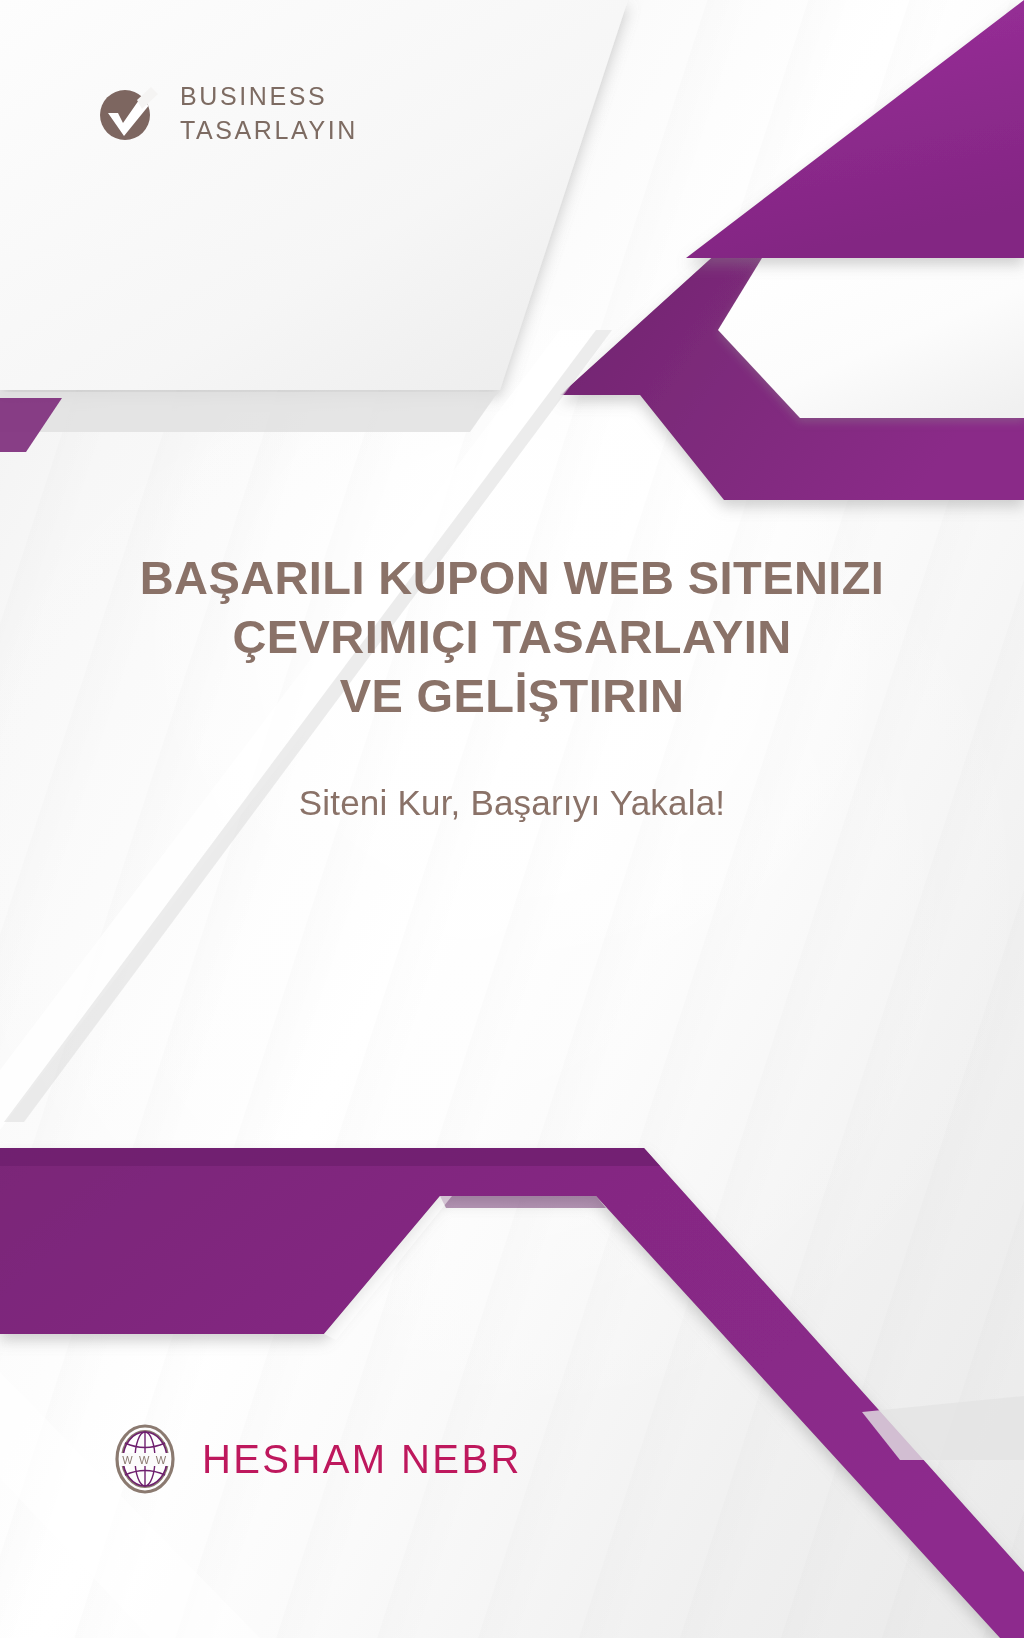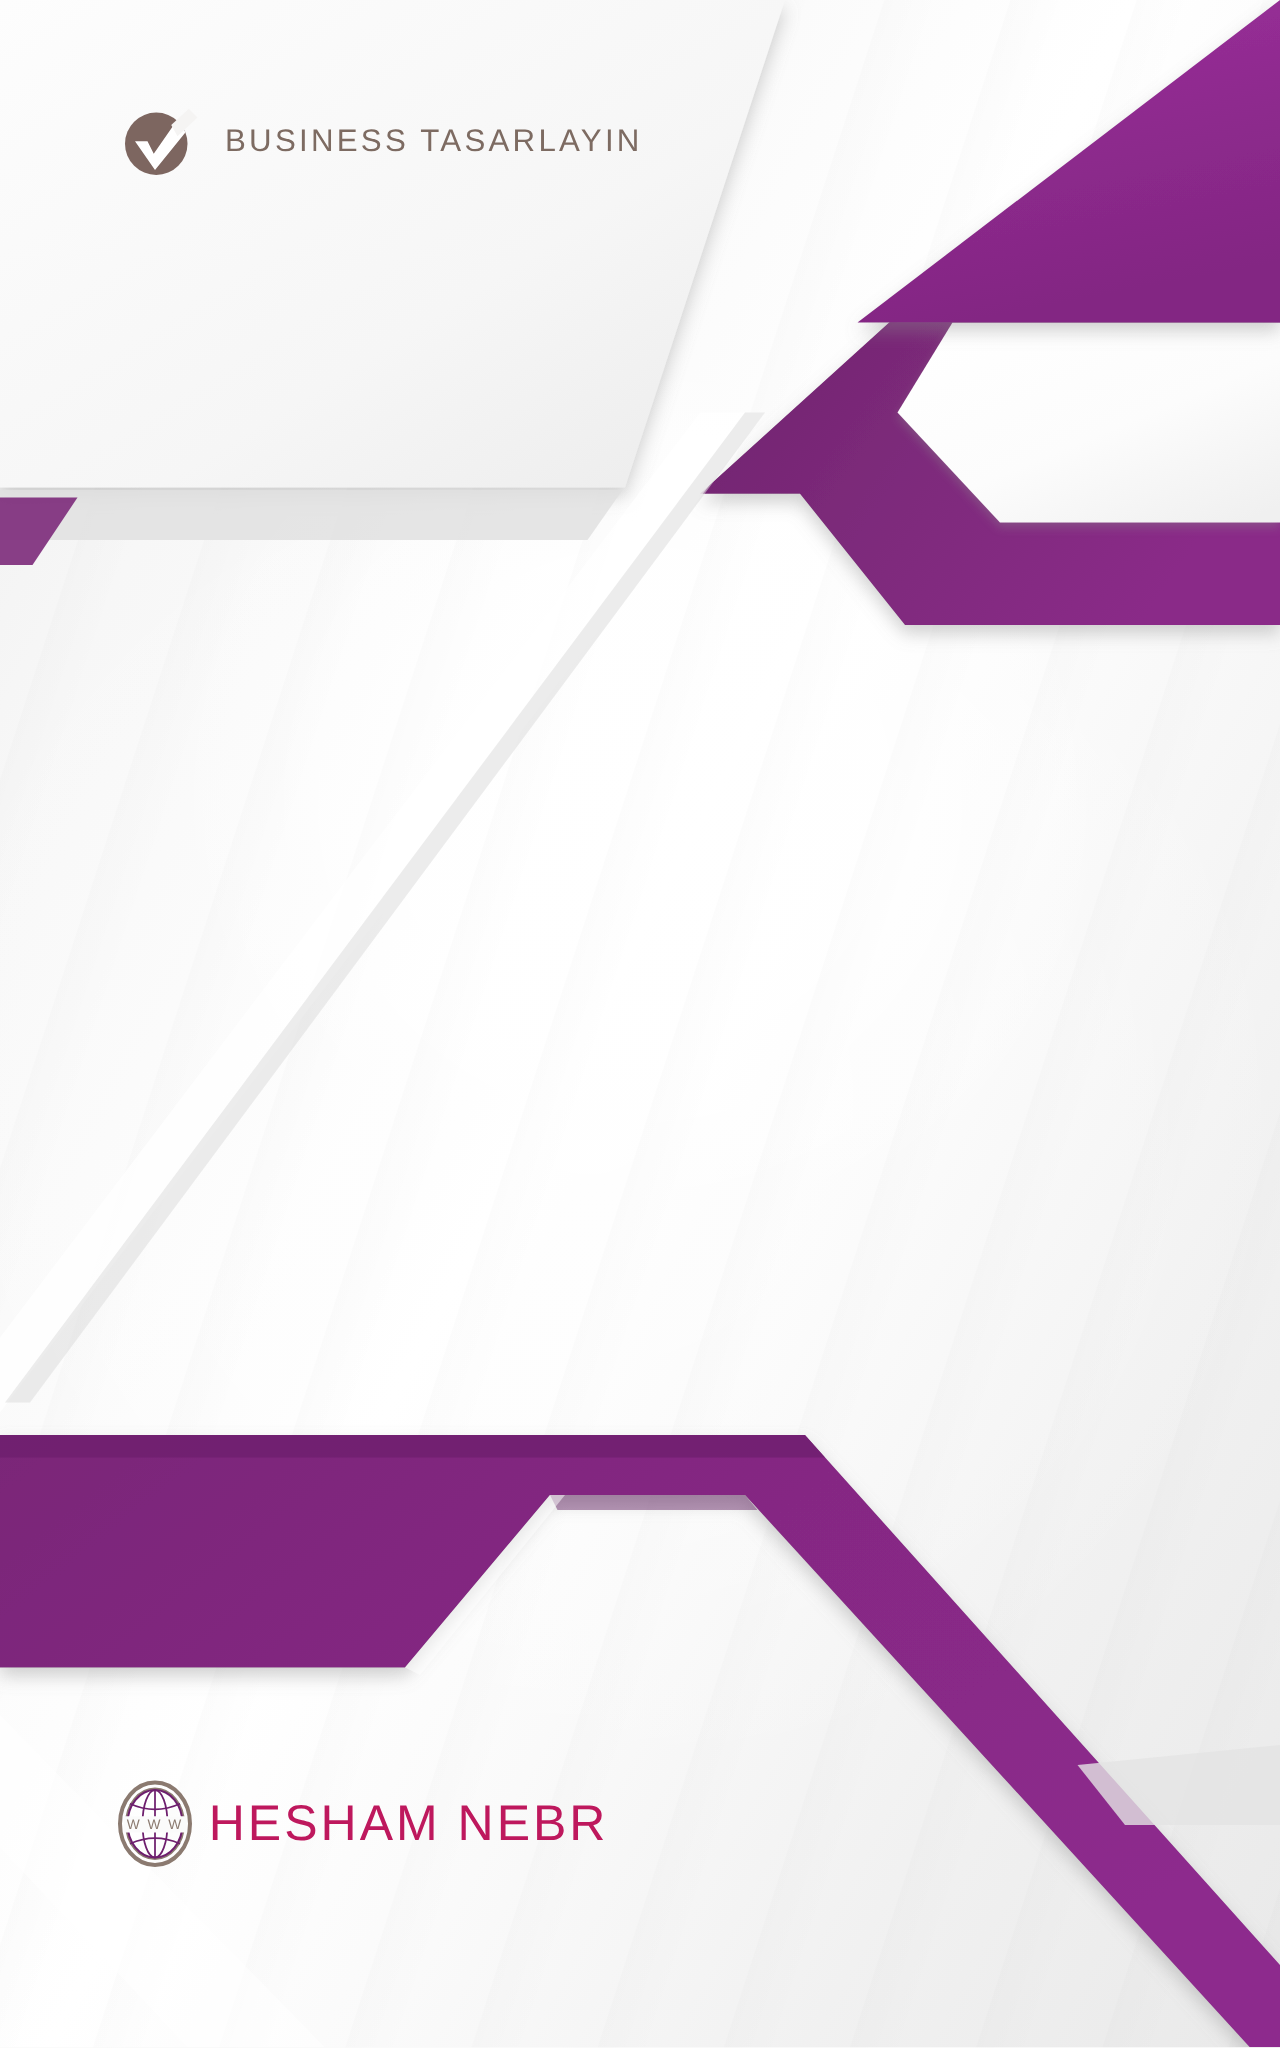--- a/index.html
+++ b/index.html
@@ -83,20 +83,21 @@
     gap: 22px;
   }
   .brand-mark {
     position: relative;
     width: 62px;
     height: 62px;
     flex: 0 0 auto;
   }
   .brand-text {
     display: flex;
+    flex-direction: column;
     gap: 9px;
   }
   .brand-line {
     font-size: 25px;
     letter-spacing: 2.6px;
     color: #7d6b62;
     font-weight: 400;
     line-height: 1;
     white-space: nowrap;
   }
@@ -124,25 +125,25 @@
     font-size: 35px;
     font-weight: 400;
     color: #8a7268;
     letter-spacing: 0.2px;
     line-height: 1.2;
   }
 
   
   .author {
     position: absolute;
-    left: 93px;
+    left: 114px;
     top: 1424px;
     display: flex;
     align-items: center;
-    gap: 12px;
+    gap: 26px;
     text-align: center;
   }
   .author-mark {
     width: 62px;
     height: 70px;
     flex: 0 0 auto;
   }
   .author-name {
     font-size: 40px;
     letter-spacing: 2.4px;
@@ -254,20 +255,26 @@
         </g>
         <path d="M 41 18 L 55 5 L 62 12 L 46 27 Z" fill="#f5f4f3"></path>
       </svg>
     </div>
     <div class="brand-text">
       <div class="brand-line">BUSINESS</div>
       <div class="brand-line">TASARLAYIN</div>
     </div>
   </div>
 
+  <div class="title-wrap">
+    <div class="title-line">BAŞARILI KUPON WEB SITENIZI</div>
+    <div class="title-line">ÇEVRIMIÇI TASARLAYIN</div>
+    <div class="title-line">VE GELİŞTIRIN</div>
+    <div class="subtitle">Siteni Kur, Başarıyı Yakala!</div>
+  </div>
 
   <div class="author">
     <div class="author-mark">
       <svg viewBox="0 0 62 70" width="62" height="70">
         <ellipse cx="31" cy="35" rx="28" ry="33" fill="none" stroke="#8b7a70" stroke-width="3.2"></ellipse>
         <ellipse cx="31" cy="35" rx="23" ry="28" fill="none" stroke="#8b7a70" stroke-width="2"></ellipse>
         <ellipse cx="31" cy="35" rx="22" ry="27" fill="none" stroke="#6e1f6e" stroke-width="1.6"></ellipse>
         <ellipse cx="31" cy="35" rx="10" ry="27" fill="none" stroke="#6e1f6e" stroke-width="1.4"></ellipse>
         <line x1="31" y1="8" x2="31" y2="62" stroke="#6e1f6e" stroke-width="1.4"></line>
         <path d="M 11 19 Q 31 28 51 19" fill="none" stroke="#6e1f6e" stroke-width="1.4"></path>

